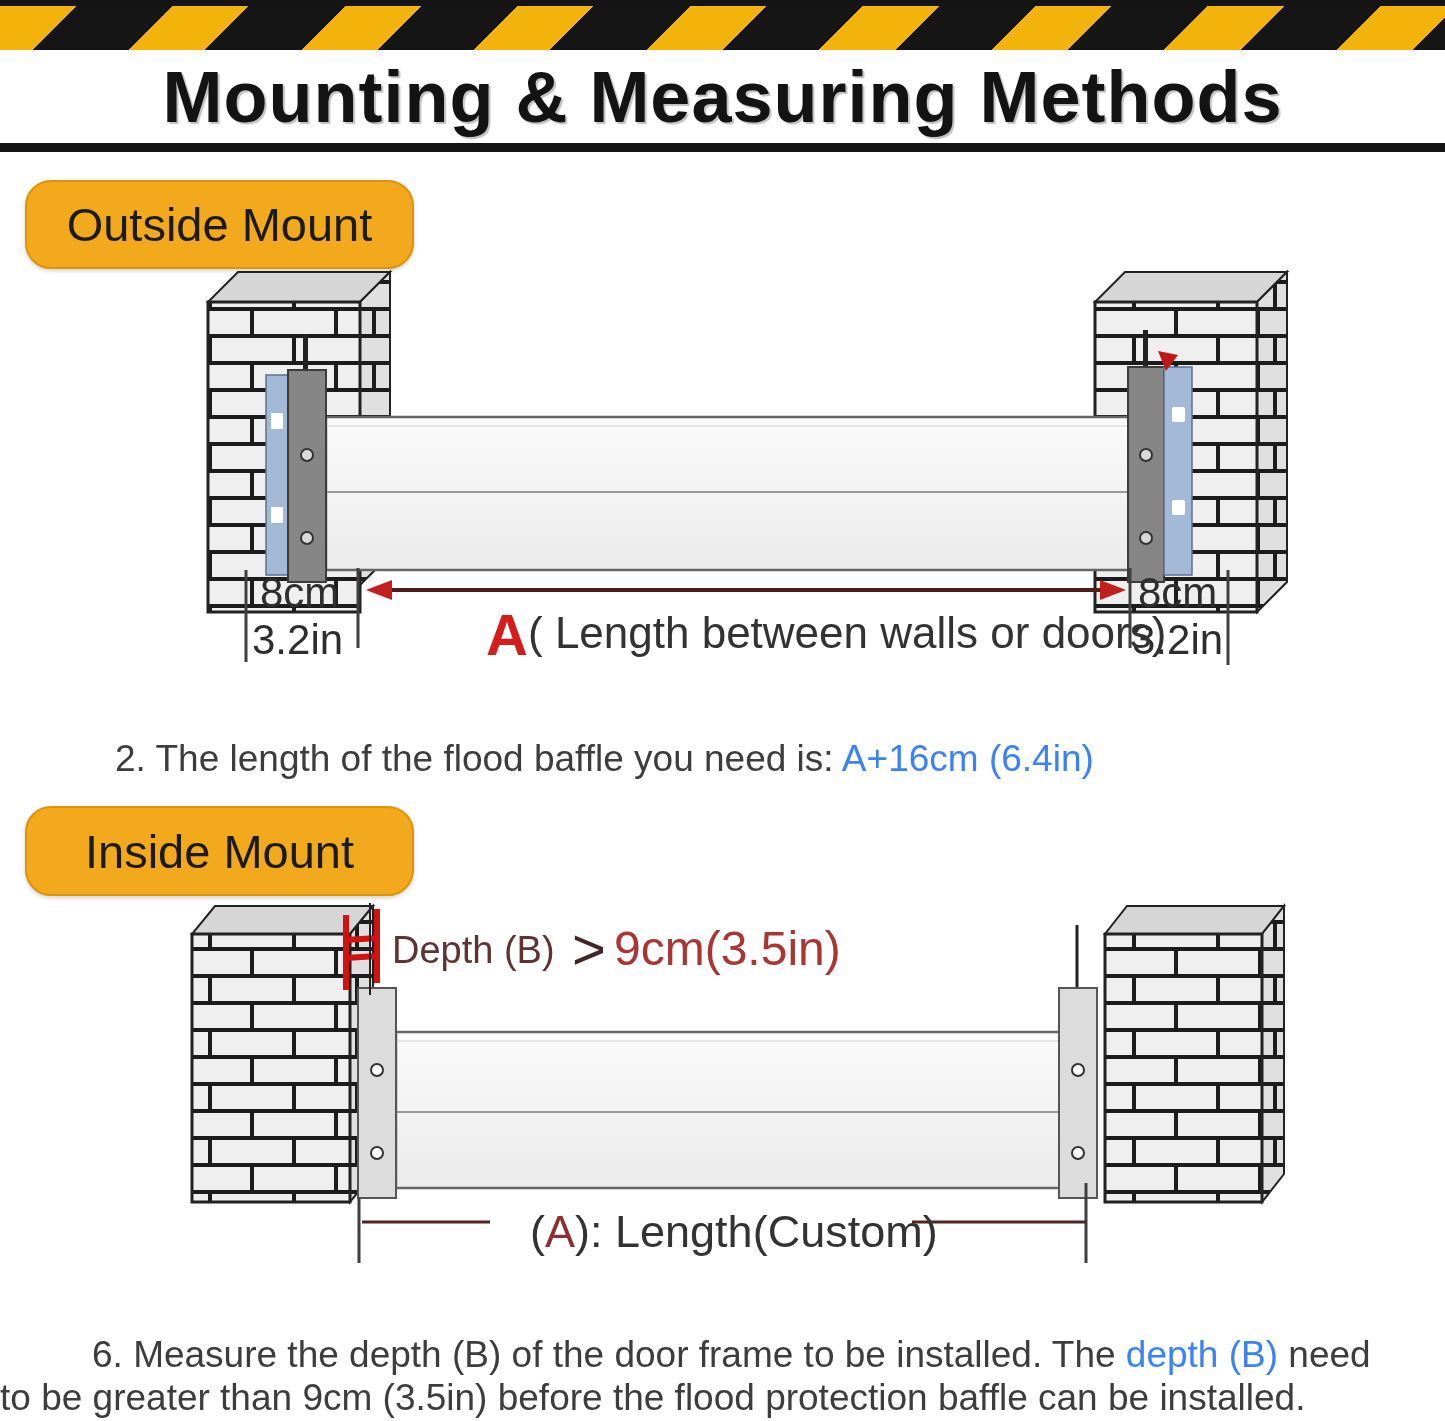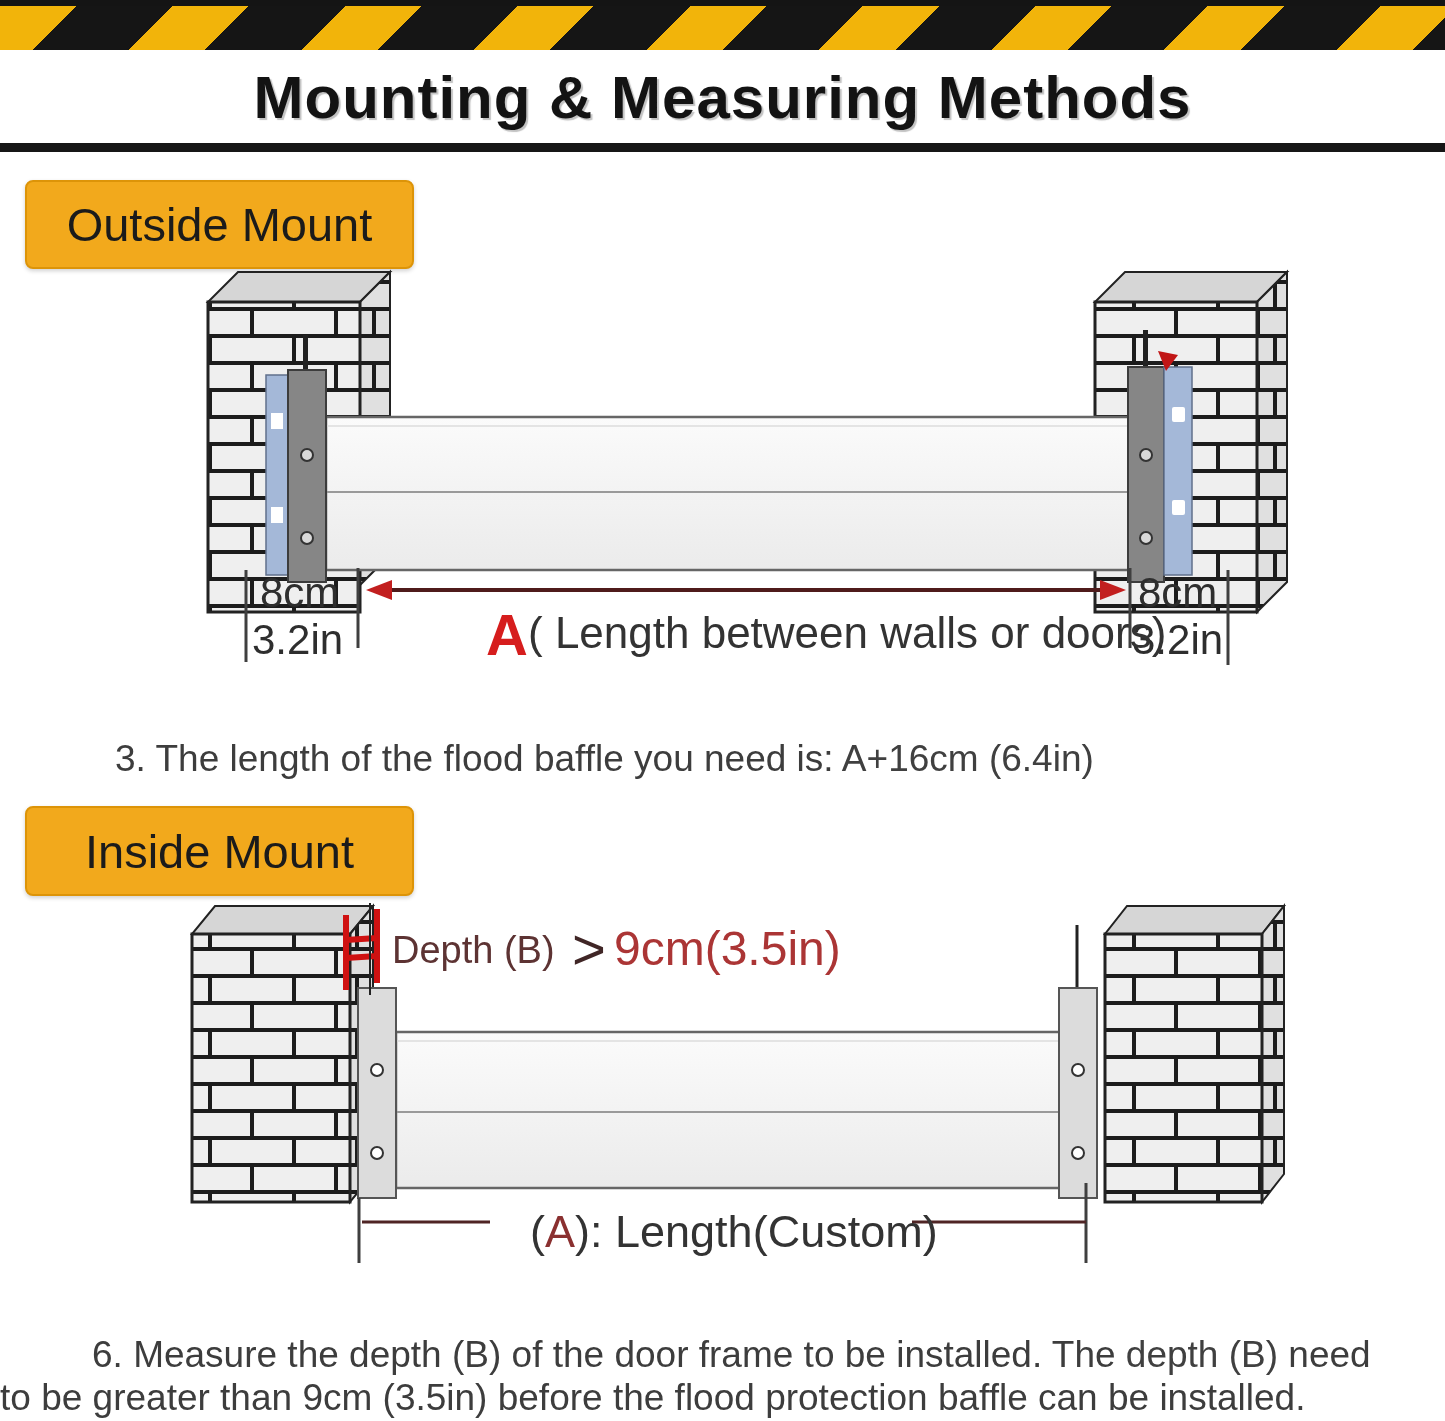--- a/index.html
+++ b/index.html
@@ -4,32 +4,32 @@
 <style>
   html,body{margin:0;padding:0;background:#fff;}
   #page{position:relative;width:1445px;height:1421px;background:#fff;overflow:hidden;
         font-family:"Liberation Sans",sans-serif;}
   .abs{position:absolute;}
   
   .top-bar{left:0;top:0;width:1445px;height:7px;background:#141414;}
   .stripes{left:0;top:6px;width:1445px;height:44px;
     background:repeating-linear-gradient(135deg,#f2b40a 0 54px,#151515 54px 122px);}
   .title-row{left:0;top:52px;width:1445px;height:90px;display:flex;align-items:center;justify-content:center;}
-  .title{font-size:60px;font-weight:bold;color:#131313;letter-spacing:1px;
+  .title{font-size:72px;font-weight:bold;color:#131313;letter-spacing:1px;
          text-shadow:2px 2px 1px rgba(120,120,120,.45), -1px -1px 0 rgba(255,255,255,.6);}
   .divider{left:0;top:143px;width:1445px;height:9px;background:#161616;}
   
-  .badge{background:#f2a91c;border:2px solid #dd9408;border-radius:8px;
+  .badge{background:#f2a91c;border:2px solid #dd9408;border-radius:26px;
          display:flex;align-items:center;justify-content:center;
          font-size:47px;color:#1b1b1b;box-shadow:0 2px 4px rgba(0,0,0,.18);}
   .badge1{left:25px;top:180px;width:385px;height:85px;}
   .badge2{left:25px;top:806px;width:385px;height:86px;}
   
   .step{position:absolute;font-size:37px;color:#3d3d3d;white-space:nowrap;}
-  .hl-red{color:#404040;}
+  .hl-red{color:#3b82f6;}
   .hl-a{color:#8a3b3b;}
   svg text{font-family:"Liberation Sans",sans-serif;}
   .center-line{left:0;width:1289px;text-align:center;white-space:nowrap;}
 </style>
 </head>
 <body>
 
 <div id="page">
 
   <div class="abs top-bar"></div>
@@ -119,21 +119,21 @@
     </g>
 
     <text x="260" y="352" font-size="42" fill="#2e2e2e">8cm</text>
     <text x="252" y="399" font-size="42" fill="#2e2e2e">3.2in</text>
     <text x="1138" y="352" font-size="42" fill="#2e2e2e">8cm</text>
     <text x="1132" y="399" font-size="42" fill="#2e2e2e">3.2in</text>
     <text x="486" y="400" font-size="58" font-weight="bold" fill="#d61d1d">A</text>
     <text x="528" y="393" font-size="44" fill="#333">( Length between walls or doors)</text>
   </svg>
 
-  <div class="step" style="left:115px;top:738px"><span>3. The length of the flood baffle you need is: </span><span class="hl-red">A+16cm (6.4in)</span><span></span></div>
+  <div class="step" style="left:115px;top:738px"><span>2. The length of the flood baffle you need is: </span><span class="hl-red">A+16cm (6.4in)</span><span></span></div>
 
   <div class="abs badge badge2">
     <span>Inside Mount</span>
   </div>
 
   <svg class="abs" style="left:0;top:895px" width="1445" height="380" viewBox="0 0 1445 380">
     <defs>
       <pattern id="bA2" width="84" height="54" patternUnits="userSpaceOnUse">
         <rect width="84" height="54" fill="#1c1c1c"></rect>
         <rect x="2" y="2" width="80" height="23" fill="#efefef"></rect>

